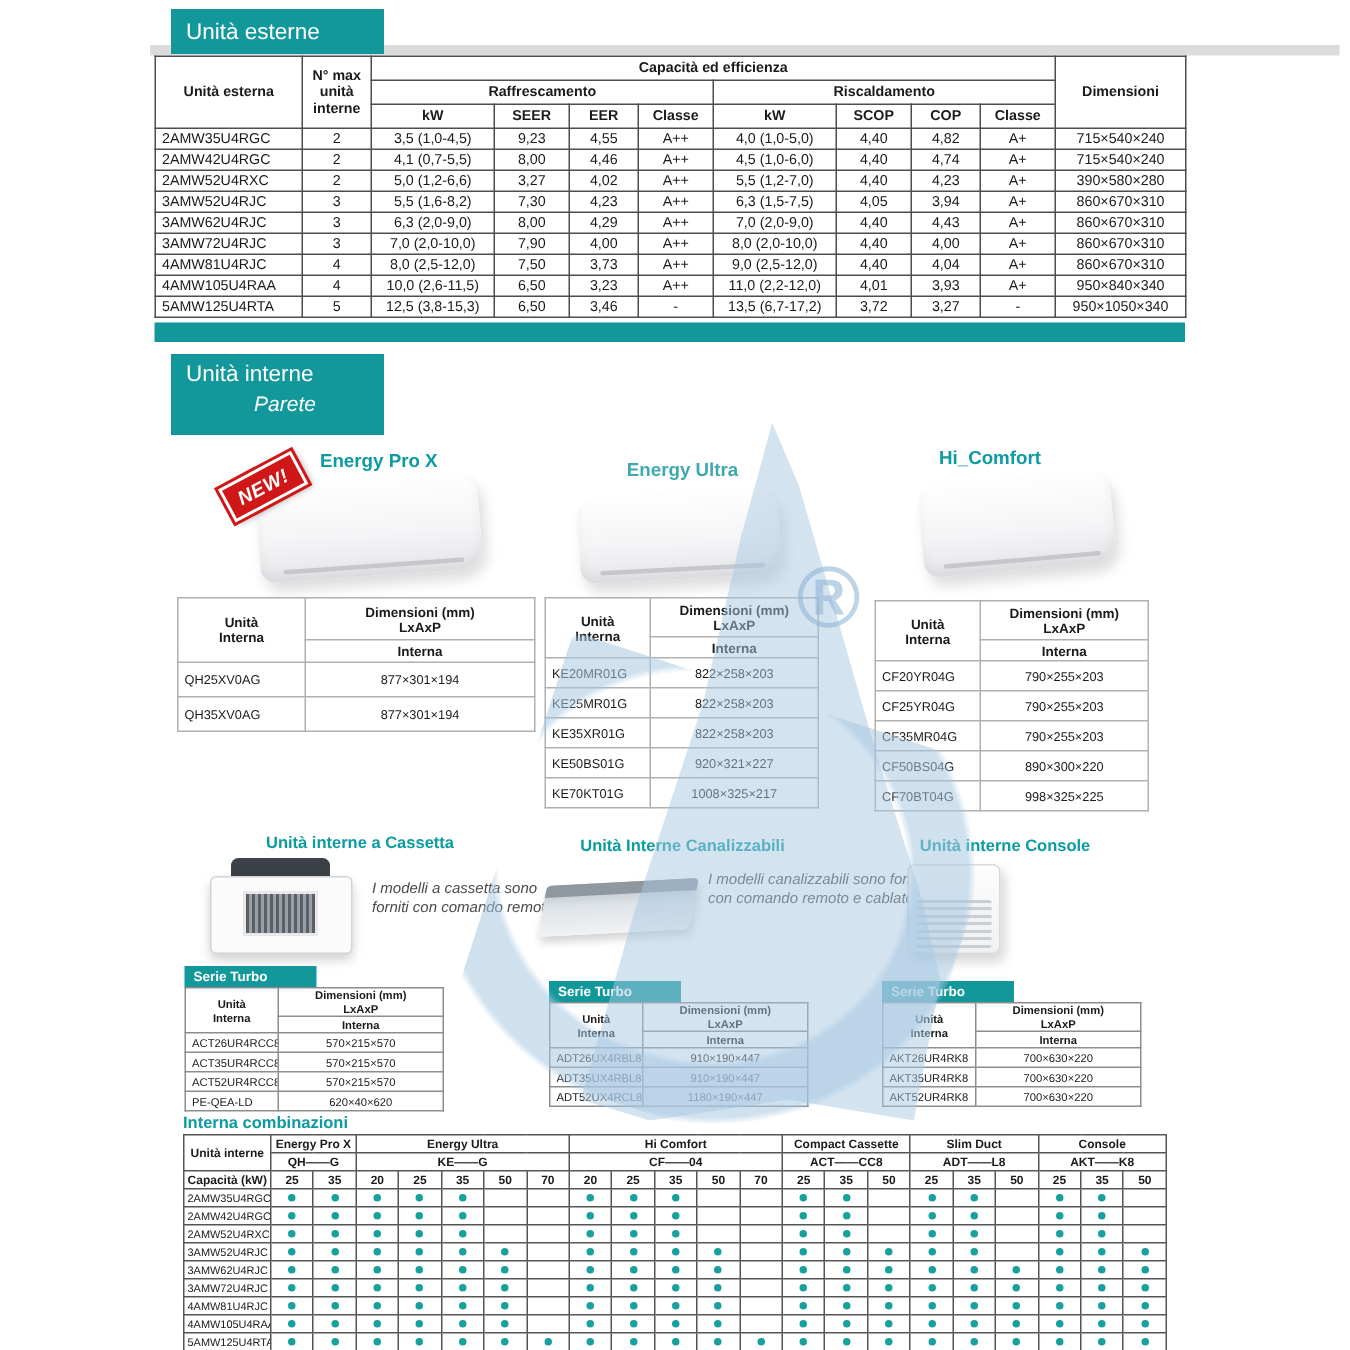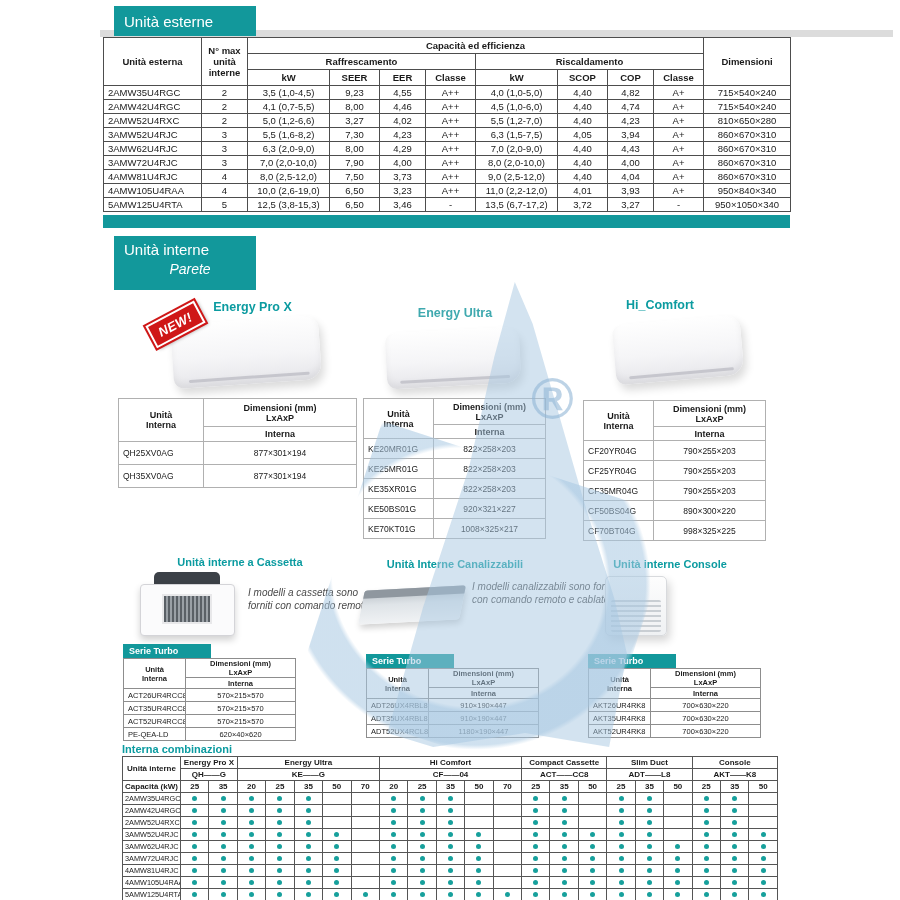--- a/index.html
+++ b/index.html
@@ -144,21 +144,21 @@
           <td class="lft">2AMW52U4RXC</td>
           <td>2</td>
           <td>5,0 (1,2-6,6)</td>
           <td>3,27</td>
           <td>4,02</td>
           <td>A++</td>
           <td>5,5 (1,2-7,0)</td>
           <td>4,40</td>
           <td>4,23</td>
           <td>A+</td>
-          <td>810×650×280</td>
+          <td>390×580×280</td>
         </tr>
         <tr>
           <td class="lft">3AMW52U4RJC</td>
           <td>3</td>
           <td>5,5 (1,6-8,2)</td>
           <td>7,30</td>
           <td>4,23</td>
           <td>A++</td>
           <td>6,3 (1,5-7,5)</td>
           <td>4,05</td>
@@ -201,21 +201,21 @@
           <td>A++</td>
           <td>9,0 (2,5-12,0)</td>
           <td>4,40</td>
           <td>4,04</td>
           <td>A+</td>
           <td>860×670×310</td>
         </tr>
         <tr>
           <td class="lft">4AMW105U4RAA</td>
           <td>4</td>
-          <td>10,0 (2,6-19,0)</td>
+          <td>10,0 (2,6-11,5)</td>
           <td>6,50</td>
           <td>3,23</td>
           <td>A++</td>
           <td>11,0 (2,2-12,0)</td>
           <td>4,01</td>
           <td>3,93</td>
           <td>A+</td>
           <td>950×840×340</td>
         </tr>
         <tr>

